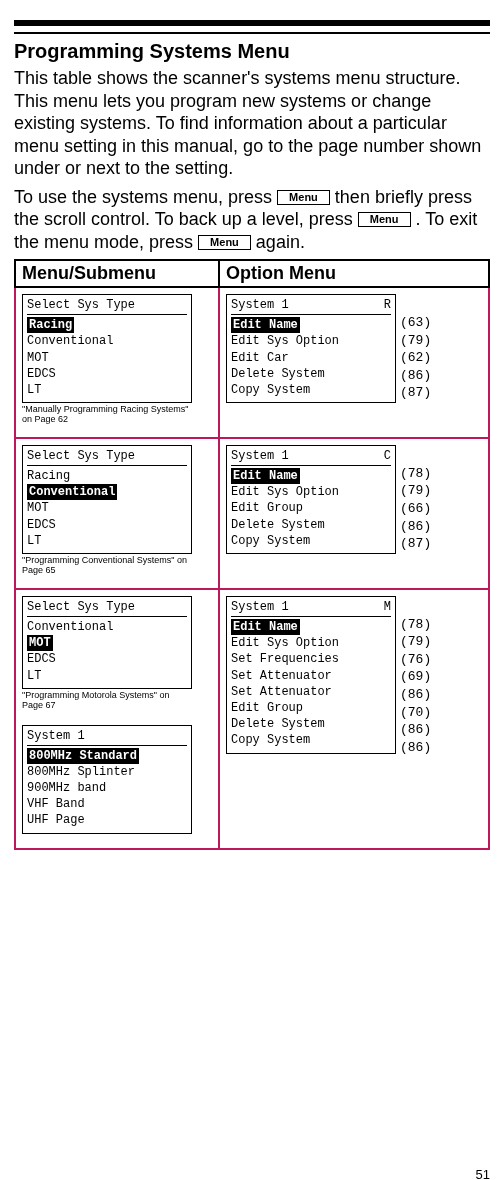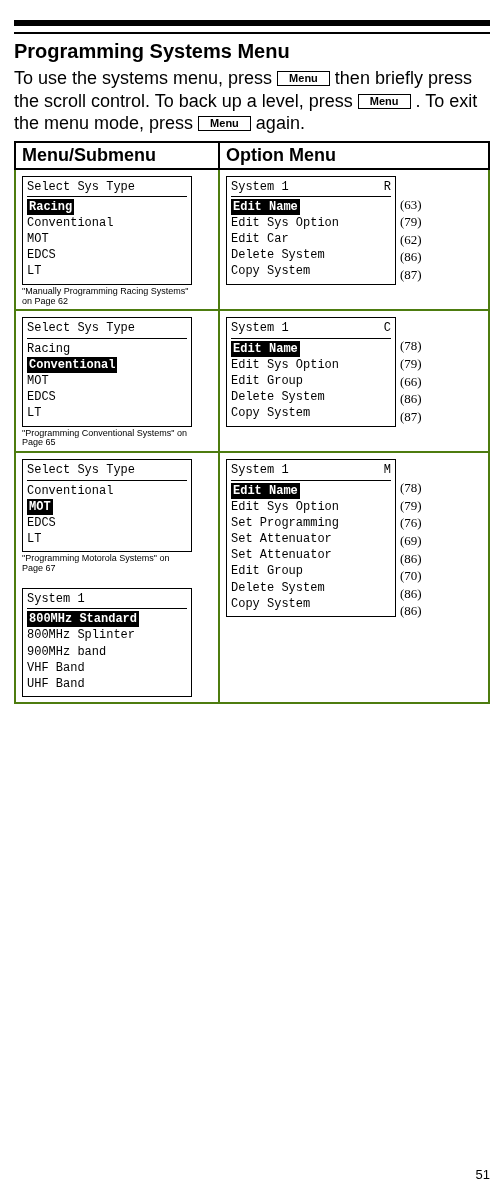--- a/index.html
+++ b/index.html
@@ -53,23 +53,23 @@
     margin-top: 4px;
   }
   table.menu-table th {
     border: 2px solid #000;
     text-align: left;
     font-size: 18px;
     font-weight: bold;
     padding: 2px 6px;
   }
   table.menu-table td {
-    border: 2px solid #4d7c0f;
+    border: 2px solid #be185d;
     vertical-align: top;
-    padding: 6px 6px 3px 6px;
+    padding: 6px 6px 12px 6px;
   }
   .screen {
     border: 1px solid #000;
     width: 170px;
     font-family: "Courier New", monospace;
     font-size: 12px;
     line-height: 1.35;
     padding: 2px 4px 4px 4px;
     box-sizing: border-box;
     margin-bottom: 2px;
@@ -100,21 +100,21 @@
     line-height: 1.1;
     margin-top: 2px;
     max-width: 170px;
   }
   .option-row {
     display: flex;
     align-items: flex-start;
     gap: 4px;
   }
   .pages-col {
-    font-family: Liberation Serif, serif;
+    font-family: Liberation Mono, monospace;
     font-size: 13px;
     line-height: 1.35;
     padding-top: 20px;
     text-align: center;
   }
   .footer-title {
     position: absolute;
     bottom: 44px;
     right: 14px;
     font-family: "Arial Black", Arial, Helvetica, sans-serif;
@@ -133,20 +133,21 @@
 </style>
 </head>
 <body>
 
 <div class="page">
   <div class="top-rule-thick"></div>
   <div class="top-rule-thin"></div>
 
   <h1 class="section-title">Programming Systems Menu</h1>
 
+  <p class="body">This table shows the scanner's systems menu structure. This menu lets you program new systems or change existing systems. To find information about a particular menu setting in this manual, go to the page number shown under or next to the setting.</p>
 
   <p class="body">
     <span>To use the systems menu, press </span>
     <span class="menu-key">Menu</span>
     <span> then briefly press the scroll control. To back up a level, press </span>
     <span class="menu-key">Menu</span>
     <span>. To exit the menu mode, press </span>
     <span class="menu-key">Menu</span>
     <span> again.</span>
   </p>
@@ -240,33 +241,33 @@
               <div>LT</div>
             </div>
             <div class="caption">"Programming Motorola Systems" on Page 67</div>
             <div style="height: 14px;"></div>
             <div class="screen">
               <span class="title-underline">System 1</span>
               <div><span class="hi">800MHz Standard</span></div>
               <div>800MHz Splinter</div>
               <div>900MHz band</div>
               <div>VHF Band</div>
-              <div>UHF Band</div>
+              <div>UHF Page</div>
             </div>
           </td>
           <td class="col-right">
             <div class="option-row">
               <div class="screen">
                 <div class="title-row">
                   <span>System 1</span>
                   <span>M</span>
                 </div>
                 <div><span class="hi">Edit Name</span></div>
                 <div>Edit Sys Option</div>
-                <div>Set Programming</div>
+                <div>Set Frequencies</div>
                 <div>Set Attenuator</div>
                 <div>Set Attenuator</div>
                 <div>Edit Group</div>
                 <div>Delete System</div>
                 <div>Copy System</div>
               </div>
               <div class="pages-col">
                 <div>(78)</div>
                 <div>(79)</div>
                 <div>(76)</div>

